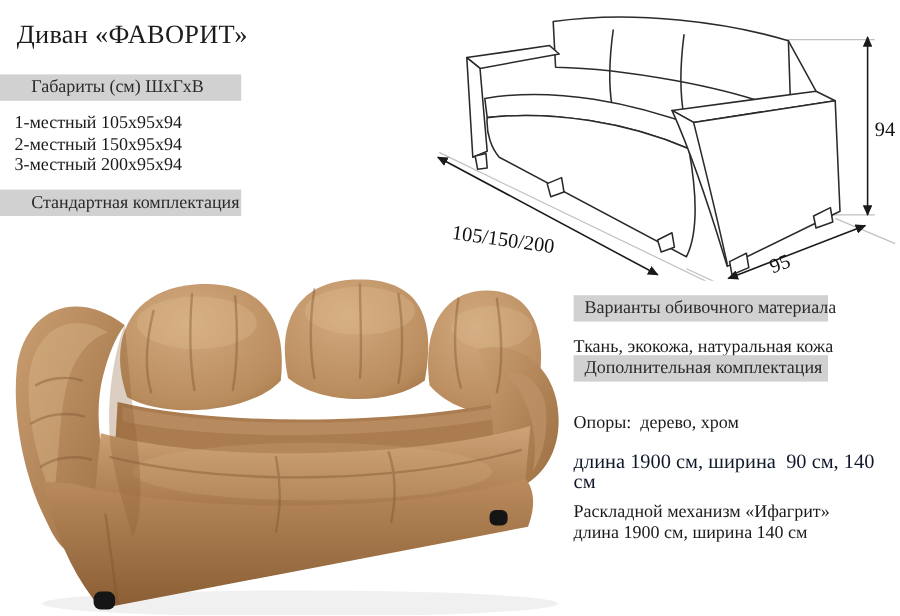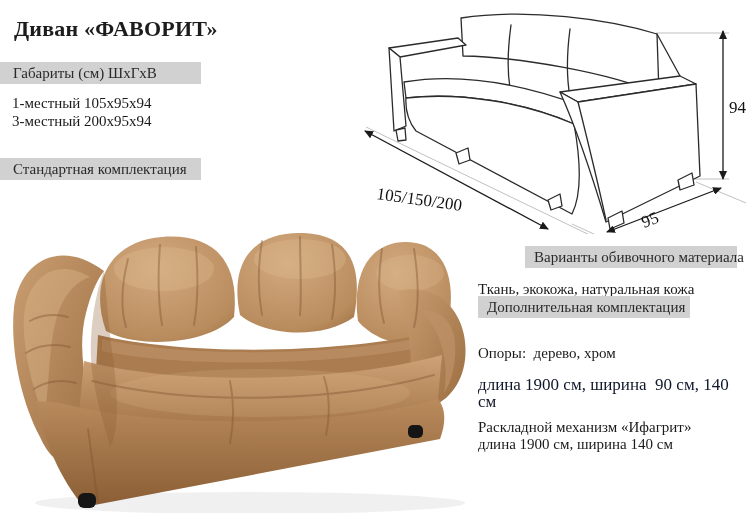--- a/index.html
+++ b/index.html
@@ -7,50 +7,51 @@
     position:relative;
     width:750px;height:513px;
     background:#ffffff;
     font-family:"Liberation Serif","DejaVu Serif",serif;
     color:#1a1a1a;
     overflow:hidden;
   }
   .abs{position:absolute;}
   .page-title{
     left:14px;top:16px;
-    font-size:22px;font-weight:bold;letter-spacing:.2px;
+    font-size:22px;font-weight:normal;letter-spacing:.2px;
     color:#1c1c1c;
   }
   .section-bar{
     background:#d1d1d1;
     height:22px;line-height:22px;
     font-size:15px;color:#2a2a2a;
     white-space:nowrap;
   }
-  .bar-left{left:0;width:201px;padding-left:13px;box-sizing:border-box;}
+  .bar-left{left:0;width:201px;padding-left:26px;box-sizing:border-box;}
   .bar-right{left:478px;width:212px;padding-left:9px;box-sizing:border-box;}
   .body-text{font-size:15px;color:#1a1a1a;white-space:pre-wrap;}
   .small-text{font-size:17px;color:#0f172a;white-space:pre-wrap;}
   .sizes-list{left:12px;top:95px;line-height:17.5px;font-size:15px;text-align:center;}
   .mech-block{line-height:17px;}
   svg text{font-family:"Liberation Serif","DejaVu Serif",serif;}
 </style>
 </head>
 <body>
 
 <div class="page">
 
   <div class="abs page-title">Диван «ФАВОРИТ»</div>
 
   <div class="abs section-bar bar-left" style="top:62px;">
     <span>Габариты (см) ШхГхВ</span>
   </div>
 
   <div class="abs sizes-list">
     <div>1-местный 105х95х94</div>
+    <div>2-местный 150х95х94</div>
     <div>3-местный 200х95х94</div>
   </div>
 
   <div class="abs section-bar bar-left" style="top:158px;">
     <span>Стандартная комплектация</span>
   </div>
 
 
   <svg class="abs" style="left:358px;top:2px;" width="390" height="232" viewBox="0 0 390 232">
     <defs>
@@ -100,21 +101,21 @@
       <line x1="7" y1="129" x2="190" y2="227" marker-start="url(#ahs)" marker-end="url(#ah)"></line>
       <line x1="249" y1="230" x2="363" y2="186" marker-start="url(#ahs)" marker-end="url(#ah)"></line>
       <line x1="365" y1="29" x2="365" y2="177" marker-start="url(#ahs)" marker-end="url(#ah)"></line>
     </g>
 
     <text transform="translate(18,197) rotate(8)" font-size="17" fill="#111">105/150/200</text>
     <text transform="translate(286,226) rotate(-21)" font-size="17" fill="#111">95</text>
     <text x="371" y="111" font-size="17" fill="#111">94</text>
   </svg>
 
-  <div class="abs section-bar bar-right" style="top:246px;margin-left:47px;">
+  <div class="abs section-bar bar-right" style="top:246px;">
     <span>Варианты обивочного материала</span>
   </div>
 
   <div class="abs body-text" style="left:478px;top:281px;font-family:Liberation Serif, serif;">Ткань, экокожа, натуральная кожа</div>
 
   <div class="abs section-bar bar-right" style="top:296px;">
     <span>Дополнительная комплектация</span>
   </div>
 
   <div class="abs body-text" style="left:478px;top:345px;">Опоры:  дерево, хром</div>

